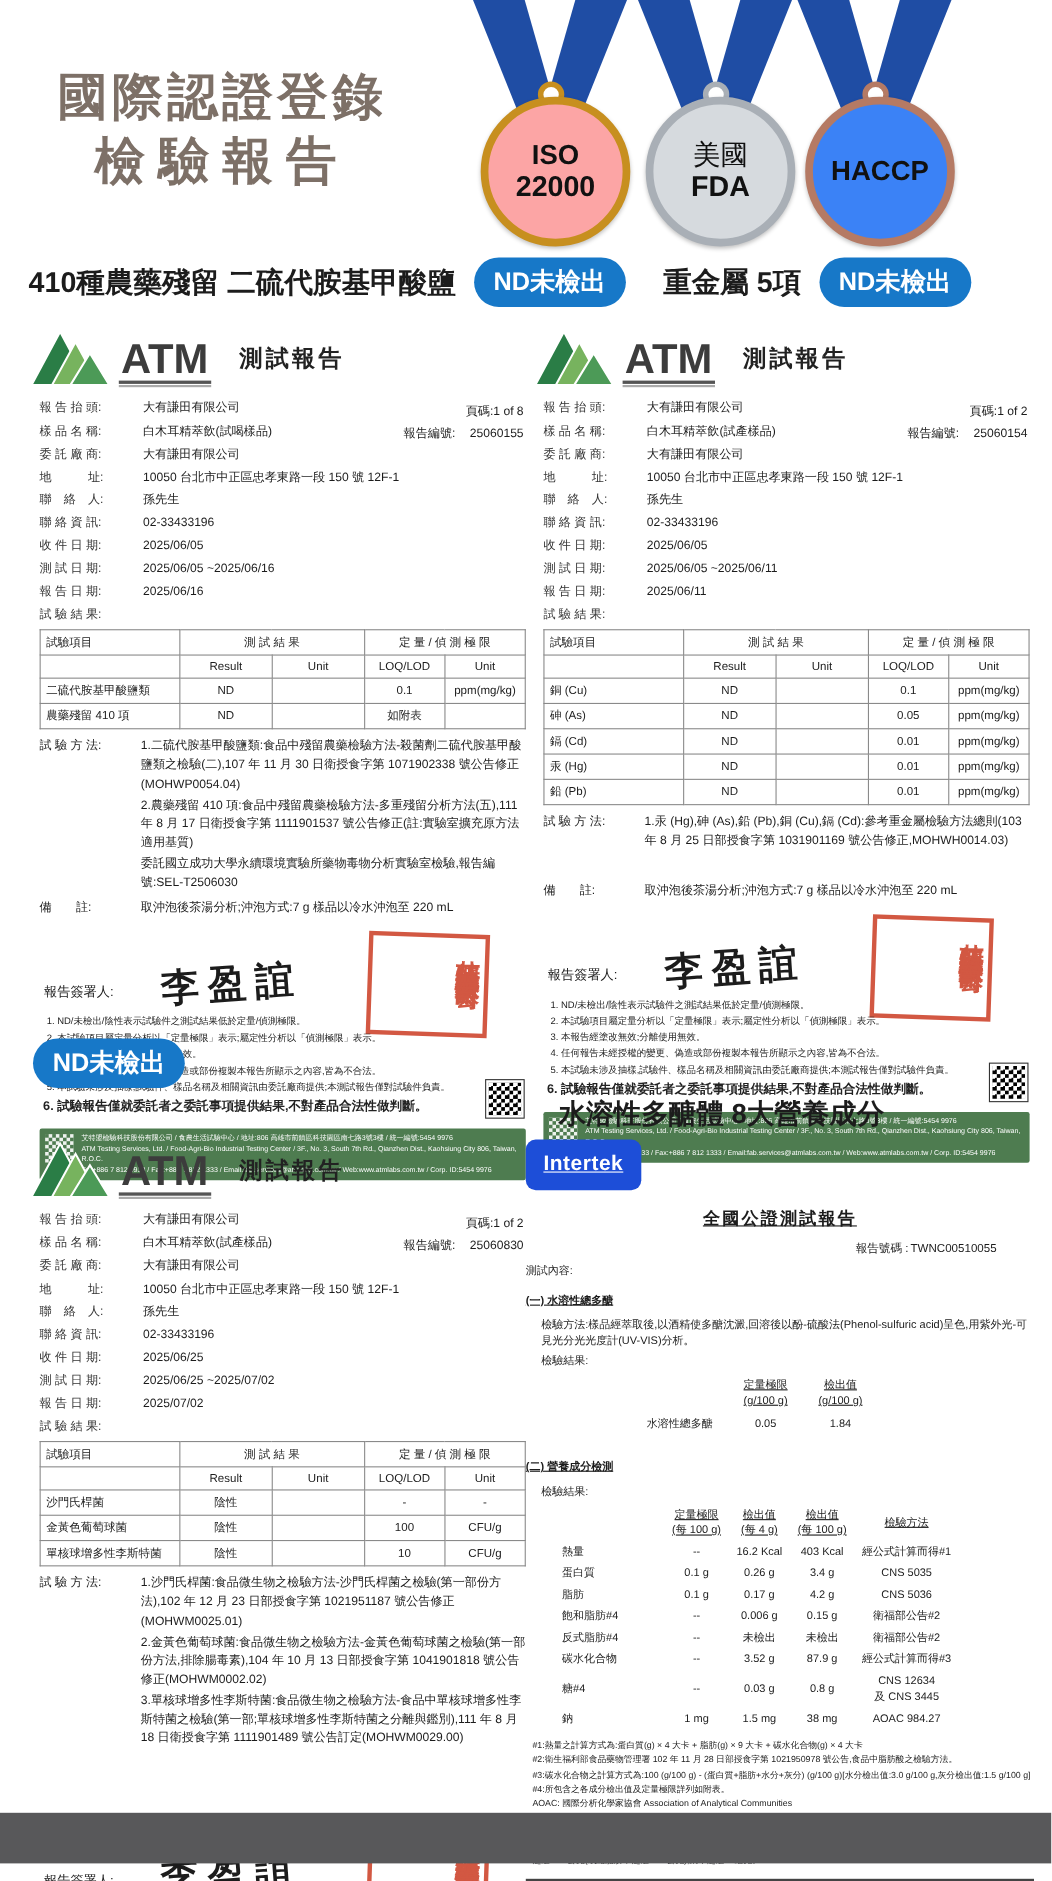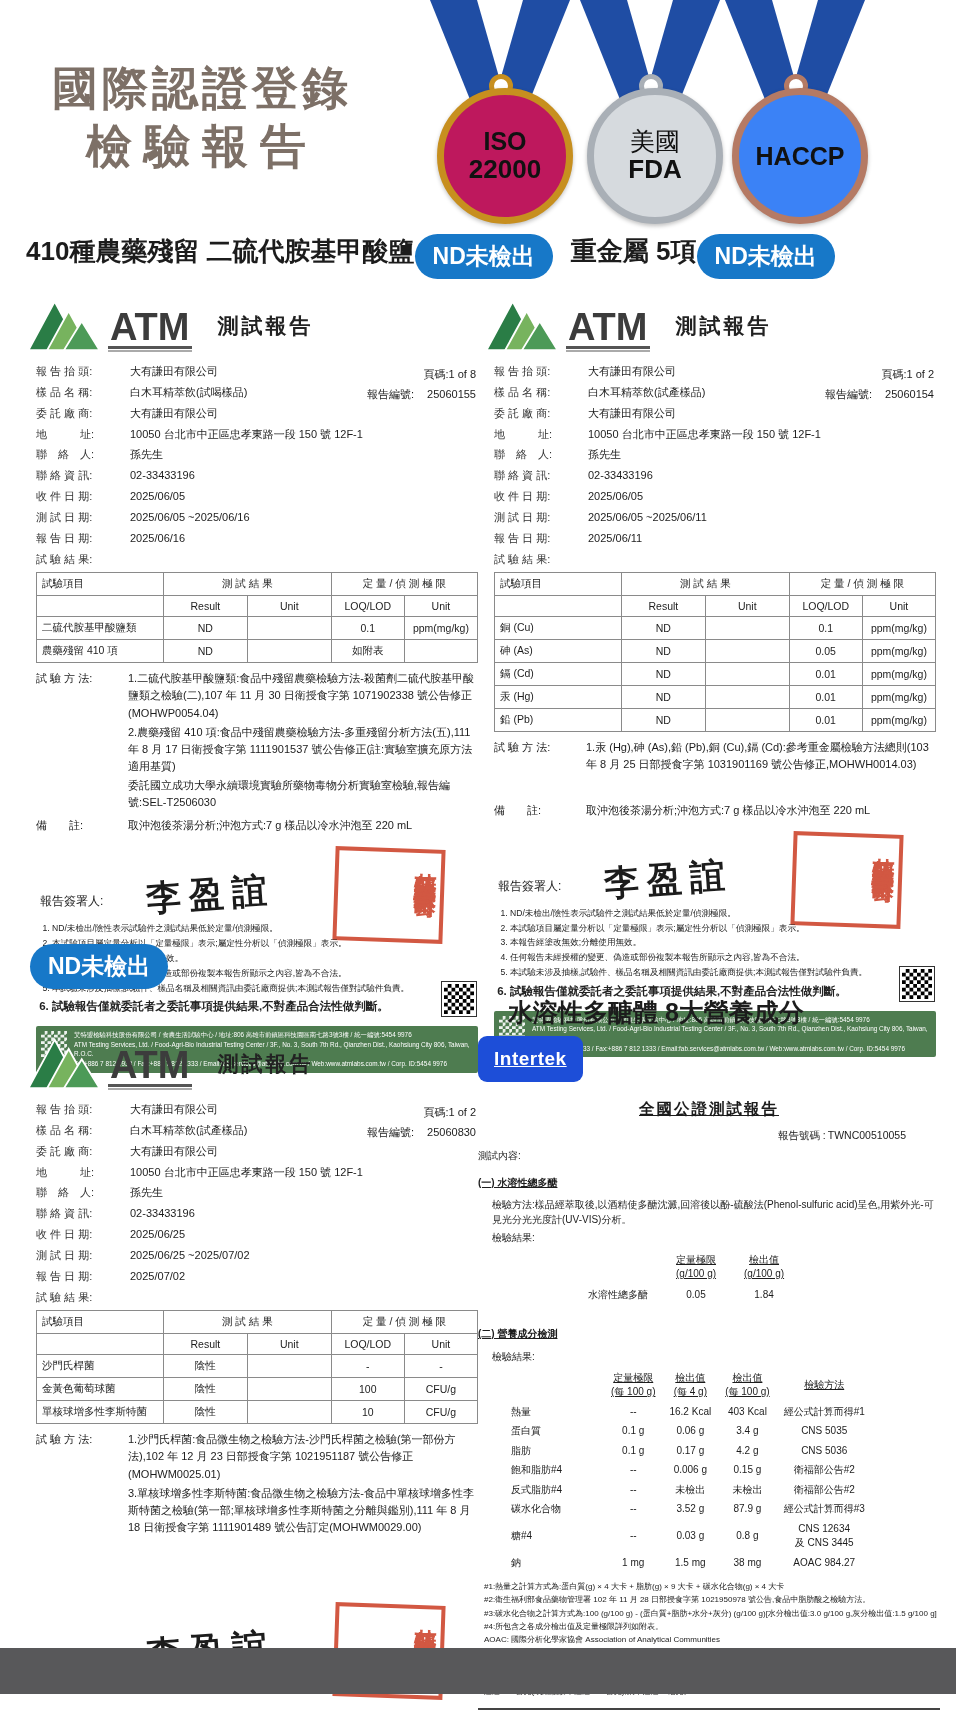--- a/index.html
+++ b/index.html
@@ -13,21 +13,21 @@
   .medal-wrap{position:absolute;top:0;width:230px;height:232px}
   .ribbon{position:absolute;left:0;top:0}
   .medal{position:absolute;left:52px;top:88px;width:122px;height:122px;border-radius:50%;
          border:7px solid #999;display:flex;flex-direction:column;align-items:center;justify-content:center;
          font-weight:bold;color:#111;text-align:center;box-shadow:0 2px 4px rgba(0,0,0,.25)}
   .medal .m1{font-size:25px;line-height:1.15}
   .medal .m2{font-size:26px;line-height:1.15}
   .clasp{position:absolute;left:104px;top:74px;width:14px;height:14px;border-radius:50%;border:5px solid #999;background:#fff}
 
   
-  .claims{position:absolute;left:26px;top:234px;display:flex;gap:0;
+  .claims{position:absolute;left:26px;top:234px;display:flex;align-items:center;gap:16px;
           font-size:26px;font-weight:bold;white-space:nowrap}
   .pill{color:#fff;border-radius:26px;padding:7px 18px;font-size:23px;font-weight:bold}
 
   
   .atm{position:absolute;width:452px;font-size:11px}
   #atm1{left:26px;top:296px}
   #atm2{left:484px;top:296px}
   #atm3{left:26px;top:1034px}
   .atm-head{display:flex;align-items:flex-end;gap:26px;margin-bottom:12px}
   .atm-logo{display:flex;align-items:flex-end;gap:6px}
@@ -101,21 +101,21 @@
     <div class="l1">國際認證登錄</div>
     <div class="l2">檢驗報告</div>
   </div>
 
   <div class="medal-wrap" style="left:385px">
     <svg class="ribbon" width="230" height="118" viewBox="0 0 230 118">
       <polygon points="45,0 92,0 124,112 90,112" fill="#1f4da4"></polygon>
       <polygon points="138,0 185,0 140,112 106,112" fill="#1f4da4"></polygon>
     </svg>
     <span class="clasp" style="border-color: rgb(199, 143, 31);"></span>
-    <div class="medal" style="background: #be185d; border-color: rgb(199, 143, 31);">
+    <div class="medal" style="background: #fca5a5; border-color: rgb(199, 143, 31);">
       <span class="m1">ISO</span>
       <span class="m2">22000</span>
     </div>
   </div>
   <div class="medal-wrap" style="left:535px">
     <svg class="ribbon" width="230" height="118" viewBox="0 0 230 118">
       <polygon points="45,0 92,0 124,112 90,112" fill="#1f4da4"></polygon>
       <polygon points="138,0 185,0 140,112 106,112" fill="#1f4da4"></polygon>
     </svg>
     <span class="clasp" style="border-color: rgb(169, 175, 182);"></span>
@@ -539,20 +539,21 @@
             <td></td>
             <td>10</td>
             <td>CFU/g</td>
           </tr>
           </tbody>
       </table>
       <div class="mrow">
         <span class="mlabel">試 驗 方 法:</span>
         <div class="mtext">
             <div>1.沙門氏桿菌:食品微生物之檢驗方法-沙門氏桿菌之檢驗(第一部份方法),102 年 12 月 23 日部授食字第 1021951187 號公告修正(MOHWM0025.01)</div>
+            <div>2.金黃色葡萄球菌:食品微生物之檢驗方法-金黃色葡萄球菌之檢驗(第一部份方法,排除腸毒素),104 年 10 月 13 日部授食字第 1041901818 號公告修正(MOHWM0002.02)</div>
             <div>3.單核球增多性李斯特菌:食品微生物之檢驗方法-食品中單核球增多性李斯特菌之檢驗(第一部;單核球增多性李斯特菌之分離與鑑別),111 年 8 月 18 日衛授食字第 1111901489 號公告訂定(MOHWM0029.00)</div>
           </div>
       </div>
       <div class="gap52"></div>
       <div class="sig-area">
         <span class="sig-label">報告簽署人:</span>
         <span class="sig-name">李盈誼</span>
         <span class="stamp" style="color: rgb(207, 74, 51); border-color: rgb(207, 74, 51);">艾特盟檢驗科技股份有限公司</span>
       </div>
 
@@ -607,21 +608,21 @@
           <tr>
           <td class="cname">熱量</td>
           <td>--</td>
           <td>16.2 Kcal</td>
           <td>403 Kcal</td>
           <td class="pre">經公式計算而得#1</td>
         </tr>
           <tr>
           <td class="cname">蛋白質</td>
           <td>0.1 g</td>
-          <td>0.06 g</td>
+          <td>0.26 g</td>
           <td>3.4 g</td>
           <td class="pre">CNS 5035</td>
         </tr>
           <tr>
           <td class="cname">脂肪</td>
           <td>0.1 g</td>
           <td>0.17 g</td>
           <td>4.2 g</td>
           <td class="pre">CNS 5036</td>
         </tr>

